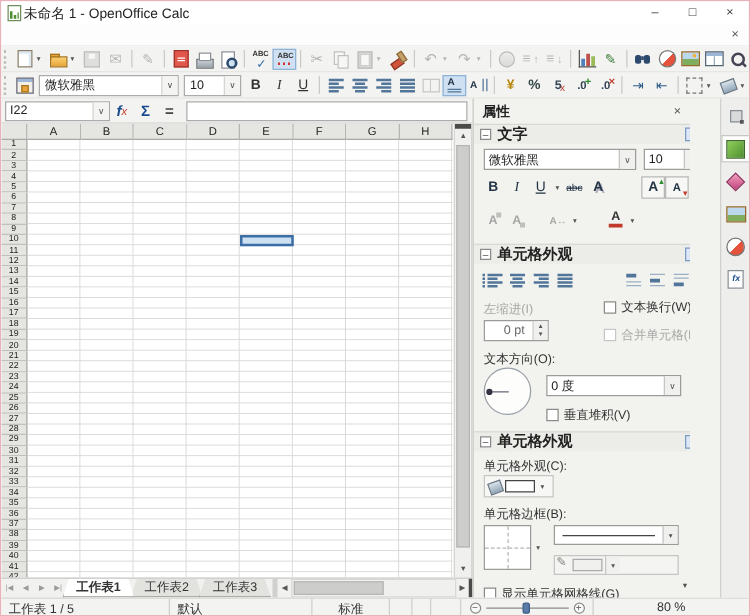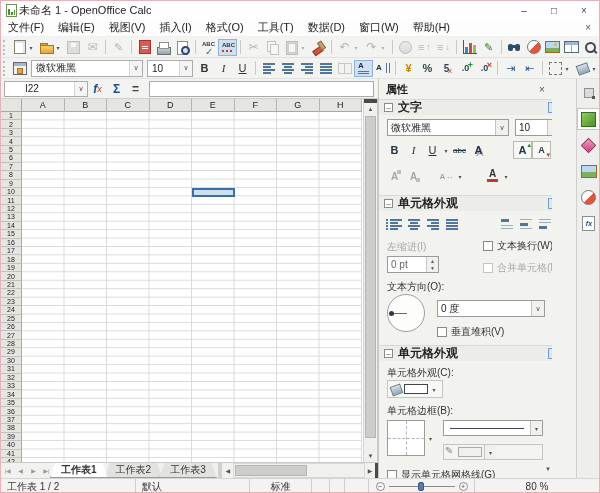--- a/index.html
+++ b/index.html
@@ -107,21 +107,21 @@
   [data-icon="delete-decimal-place"]::before{content:".0";font-size:9px;font-weight:bold;color:#345;}
   [data-icon="delete-decimal-place"]::after{content:"×";position:absolute;right:0;top:-1px;font-size:9px;font-weight:bold;color:#c0392b;}
   [data-icon="increase-indent"]::before{content:"⇥";font-size:11px;color:#2c5d8a;}
   [data-icon="decrease-indent"]::before{content:"⇤";font-size:11px;color:#2c5d8a;}
   [data-icon="borders"]::before{content:"";width:11px;height:11px;border:1px dashed #777;}
   [data-icon="background-color"]::before{content:"";position:absolute;left:2px;top:3px;width:10px;height:8px;background:linear-gradient(#d9e2ea,#8fa5b8);border:1px solid #6a7885;transform:rotate(-20deg);}
 
   
   .formulabar{position:absolute;left:0;top:78px;width:377px;height:20px;background:#f3f3f1;border-bottom:1px solid #cfcfcd;display:flex;align-items:center;}
   .namebox{width:84px;height:16px;margin-left:3px;background:#fff;border:1px solid #ababab;display:flex;align-items:center;}
-  .namebox .val{flex:1;font-size:10px;padding-left:20px;color:#222;}
+  .namebox .val{flex:1;font-size:10px;padding-left:3px;color:#222;}
   .namebox .arr{width:13px;height:100%;border-left:1px solid #d5d5d3;background:#f4f4f2;font-size:7px;color:#555;display:flex;align-items:center;justify-content:center;}
   .fb-btn{width:19px;height:17px;display:flex;align-items:center;justify-content:center;position:relative;}
   .fx-ico::before{content:"f";font-style:italic;font-weight:bold;font-size:12px;color:#1a4d8f;}
   .fx-ico::after{content:"x";font-style:italic;font-size:9px;color:#c0392b;}
   .sum-ico::before{content:"Σ";font-weight:bold;font-size:12px;color:#1a4d8f;}
   .eq-ico::before{content:"=";font-weight:bold;font-size:12px;color:#444;}
   .formula-input{flex:1;height:16px;margin:0 4px 0 4px;background:#fff;border:1px solid #ababab;font-size:10px;padding-left:3px;color:#222;}
 
   
   .grid{position:absolute;left:0;top:98px;width:377px;height:363px;background:#fff;border-right:1px solid #c8c8c6;overflow:hidden;}
@@ -205,21 +205,21 @@
   [data-icon="valign-top"]::before{content:"";width:12px;height:10px;background-image:linear-gradient(#52769a,#52769a),linear-gradient(#9ab0c2,#9ab0c2),linear-gradient(#9ab0c2,#9ab0c2);background-size:8px 3px,12px 1px,12px 1px;background-position:0 0,0 6px,0 9px;background-repeat:no-repeat;}
   [data-icon="valign-center"]::before{content:"";width:12px;height:10px;background-image:linear-gradient(#9ab0c2,#9ab0c2),linear-gradient(#52769a,#52769a),linear-gradient(#9ab0c2,#9ab0c2);background-size:12px 1px,8px 3px,12px 1px;background-position:0 0,0 4px,0 9px;background-repeat:no-repeat;}
   [data-icon="valign-bottom"]::before{content:"";width:12px;height:10px;background-image:linear-gradient(#9ab0c2,#9ab0c2),linear-gradient(#9ab0c2,#9ab0c2),linear-gradient(#52769a,#52769a);background-size:12px 1px,12px 1px,8px 3px;background-position:0 0,0 3px,0 7px;background-repeat:no-repeat;}
   .sb-label{position:absolute;font-size:10px;color:#333;white-space:nowrap;}
   .sb-label.disabled{color:#a8a8a6;}
   .cb{width:10px;height:10px;background:#fff;border:1px solid #8a8a88;flex:none;margin-right:4px;}
   .cb-row{position:absolute;display:flex;align-items:center;font-size:10px;color:#333;white-space:nowrap;}
   .cb-row.disabled{color:#a8a8a6;}
   .cb-row.disabled .cb{border-color:#c5c5c3;}
   .spin{position:absolute;width:52px;height:17px;background:#fff;border:1px solid #9b9b99;display:flex;}
-  .spin .val{flex:1;font-size:10px;padding:2px 0 0 3px;color:#666;}
+  .spin .val{flex:1;font-size:10px;padding:2px 0 0 3px;color:#666;margin-left:12px;}
   .spin .btns{width:12px;border-left:1px solid #c5c5c3;display:flex;flex-direction:column;}
   .spin .btns span{flex:1;display:flex;align-items:center;justify-content:center;font-size:5px;color:#555;background:#f0f0ee;}
   .dial{position:absolute;width:38px;height:38px;border:1px solid #98a0a6;border-radius:50%;background:#fdfdfc;}
   .dial::before{content:"";position:absolute;left:2px;top:18px;width:17px;height:1px;background:#667;}
   .dial::after{content:"";position:absolute;left:1px;top:16px;width:5px;height:5px;border-radius:50%;background:#334;}
   .bgcolor-ctl{position:absolute;width:56px;height:18px;background:#f7f7f5;border:1px solid #c5c5c3;display:flex;align-items:center;padding:0 2px;}
   .bucket-ico{width:12px;height:12px;position:relative;flex:none;}
   .bucket-ico::before{content:"";position:absolute;left:1px;top:2px;width:9px;height:8px;background:linear-gradient(#d9e2ea,#8fa5b8);border:1px solid #6a7885;transform:rotate(-20deg);}
   .swatch{width:24px;height:10px;background:#fff;border:1px solid #444;margin:0 2px;flex:none;}
   .swatch.empty{background:#f0f0ee;border-color:#aaa;}
@@ -257,31 +257,20 @@
     <span class="app-ico"></span>
     <span class="title-text">未命名 1 - OpenOffice Calc</span>
     <span class="win-btns">
       <span class="win-btn">–</span>
       <span class="win-btn">□</span>
       <span class="win-btn">×</span>
     </span>
   </div>
 
   <div class="menubar">
-    <div class="menu-items">
-        <span class="menu-item">文件(F)</span>
-        <span class="menu-item">编辑(E)</span>
-        <span class="menu-item">视图(V)</span>
-        <span class="menu-item">插入(I)</span>
-        <span class="menu-item">格式(O)</span>
-        <span class="menu-item">工具(T)</span>
-        <span class="menu-item">数据(D)</span>
-        <span class="menu-item">窗口(W)</span>
-        <span class="menu-item">帮助(H)</span>
-      </div>
     <span class="menu-close">×</span>
   </div>
 
   <div class="toolbar tb1">
     <span class="grip"></span>
     <span style="display:flex;align-items:center;">
         <span class="tb-btn">
           <span class="tb-ico" data-icon="new-document"></span>
           <span class="tb-dd">▾</span>
         </span>
@@ -552,21 +541,21 @@
     <span class="tab-splitter"></span>
     <span class="hs-btn">◀</span>
     <span class="hs-track">
       <span class="hs-thumb"></span>
     </span>
     <span class="hs-btn">▶</span>
     <span class="hsplit"></span>
   </div>
 
   <div class="statusbar">
-    <span class="sb-seg seg-sheet">工作表 1 / 2</span>
+    <span class="sb-seg seg-sheet">工作表 1 / 5</span>
     <span class="sb-seg seg-style">默认</span>
     <span class="sb-seg seg-mode">标准</span>
     <span class="sb-seg seg-a"></span>
     <span class="sb-seg seg-b"></span>
     <span class="sb-seg seg-c"></span>
     <span class="sb-seg seg-slider">
       <span class="zoom-minus">−</span>
       <span class="zoom-track">
         <span class="zoom-tick"></span>
         <span class="zoom-thumb"></span>

